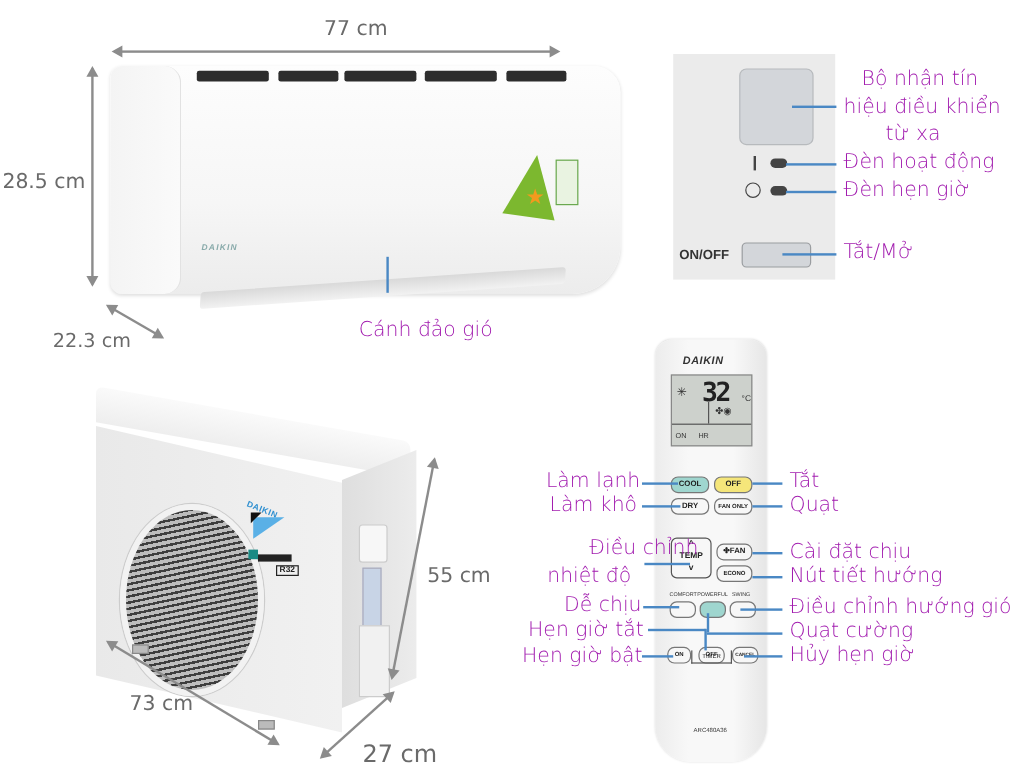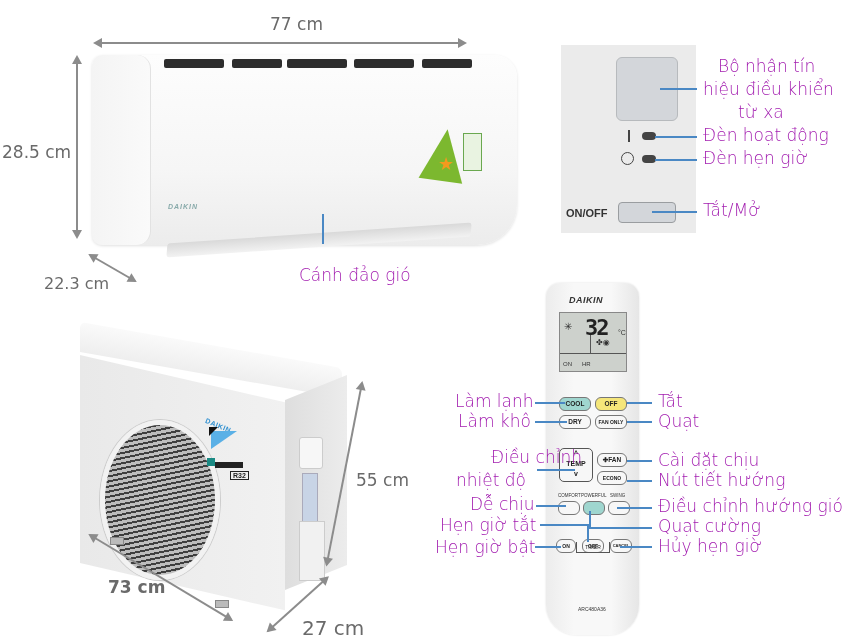--- a/index.html
+++ b/index.html
@@ -212,15 +212,15 @@
   <div class="od-handle"></div>
   <div class="od-plate"></div>
   <div class="od-cover"></div>
   <div class="foot" style="left:30px;top:192px;"></div>
   <div class="foot" style="left:135px;top:255px;"></div>
 </div>
 
 <div class="arrow" style="left:362px;top:382px;width:185px;transform:rotate(101deg);"></div>
 <div class="dim" style="left:356px;top:470px;font-size:17px;">55 cm</div>
 <div class="arrow" style="left:90px;top:534px;width:165px;transform:rotate(31deg);"></div>
-<div class="dim" style="left:108px;top:577px;font-size:17px;font-weight:bold;">73 cm</div>
+<div class="dim" style="left:108px;top:577px;font-size:17px;">73 cm</div>
 <div class="arrow" style="left:268px;top:630px;width:80px;transform:rotate(-42deg);"></div>
 <div class="dim" style="left:302px;top:616px;font-size:20px;">27 cm</div>
 
 </body></html>

